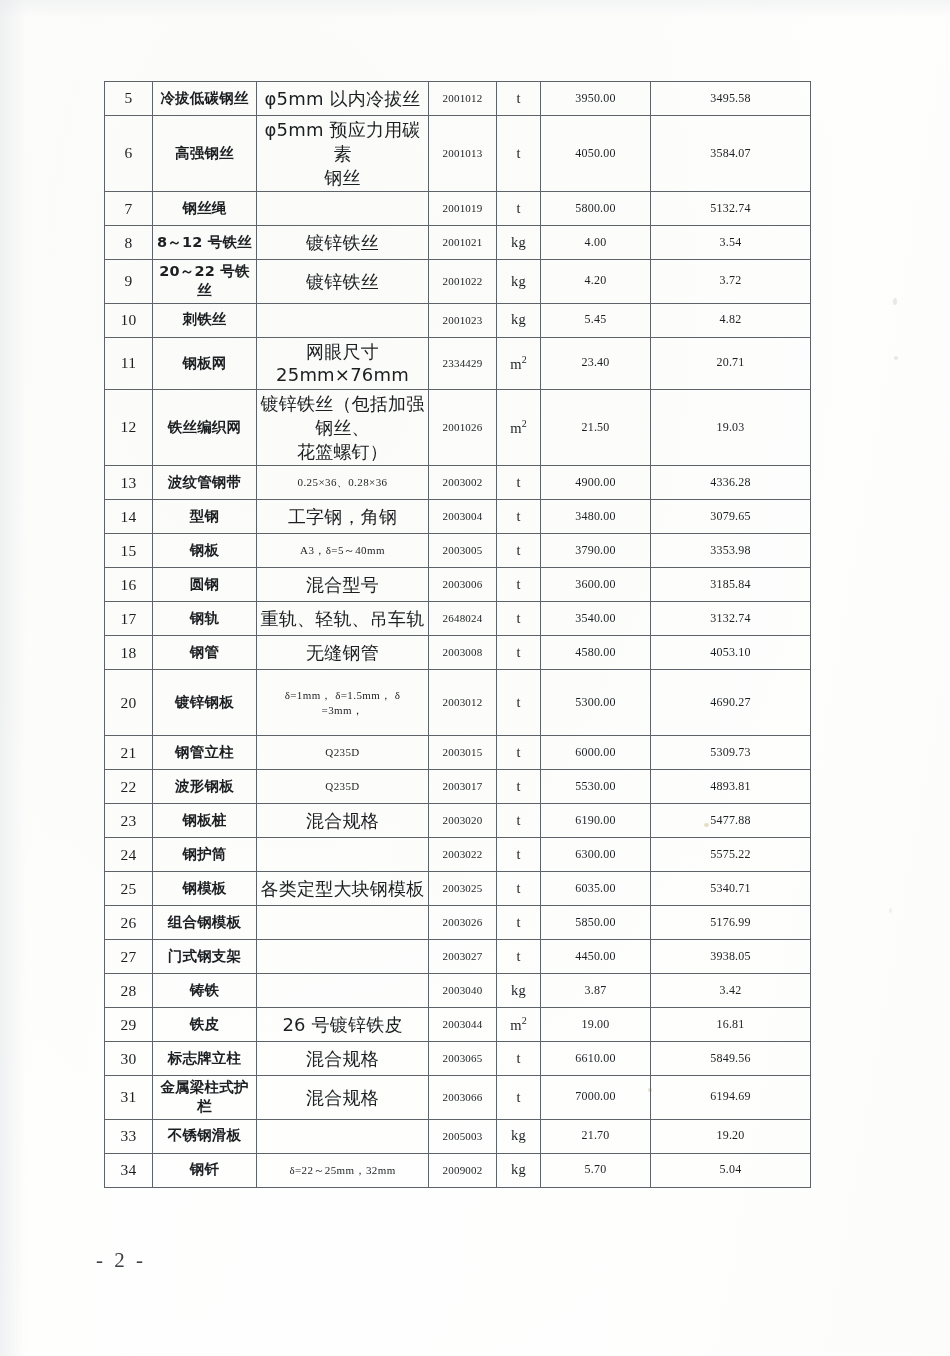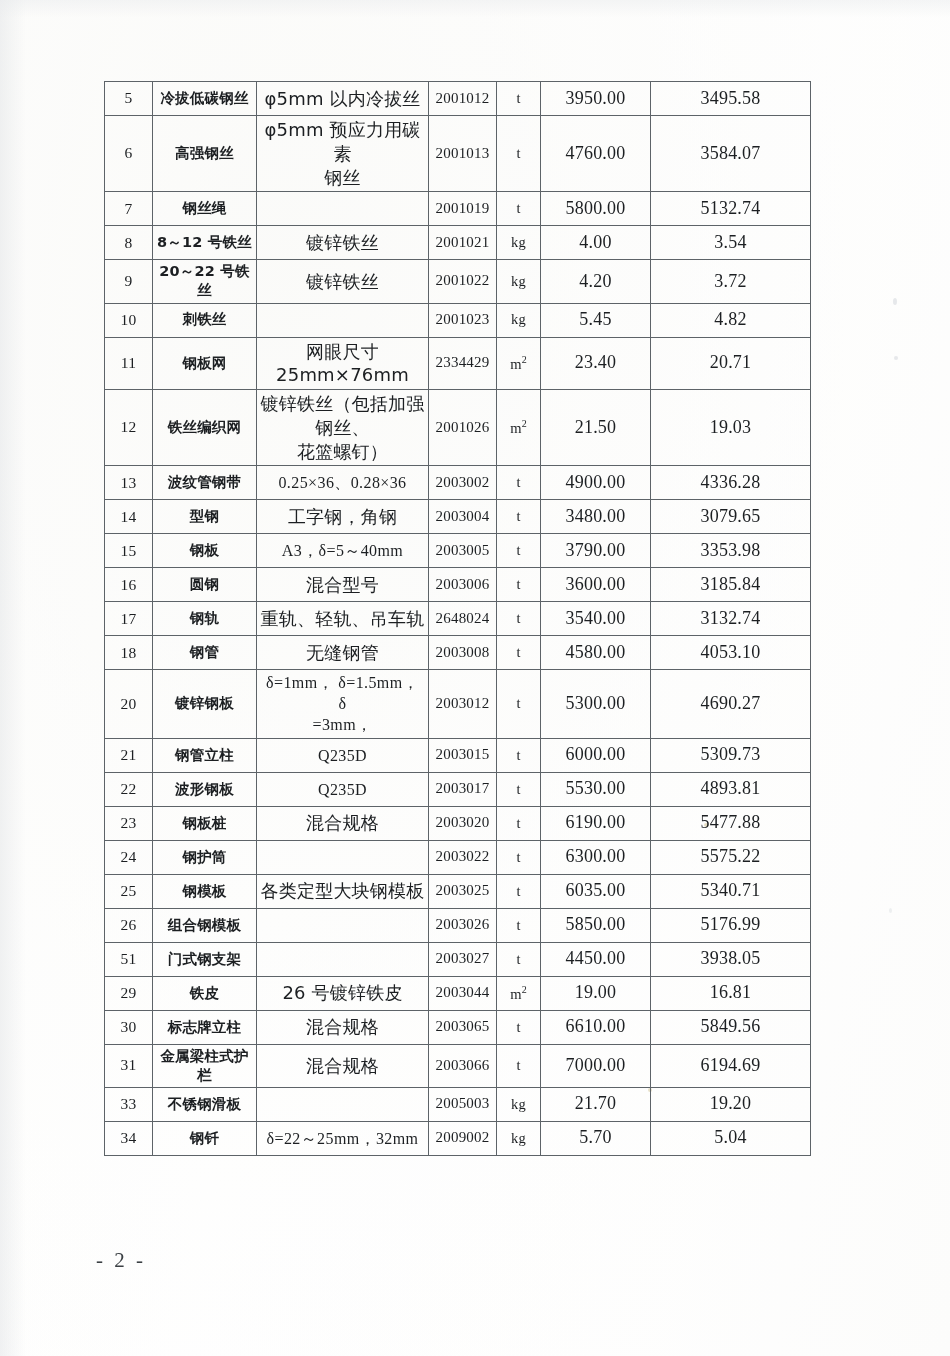--- a/index.html
+++ b/index.html
@@ -74,39 +74,39 @@
   col.c-code  { width: 68px; }
   col.c-unit  { width: 44px; }
   col.c-p1    { width: 110px; }
   col.c-p2    { width: 160px; }
 
   td.no, td.code, td.unit, td.p1, td.p2 {
     font-family: "Liberation Serif", "DejaVu Serif", serif;
     font-size: 15px;
   }
   td.no { font-size: 15.5px; }
-  td.code { font-size: 15px; letter-spacing: 0.3px; }
+  td.code { font-size: 11px; letter-spacing: 0.3px; }
   td.unit { font-size: 14.5px; }
-  td.p1, td.p2 { font-size: 18px; letter-spacing: 0.5px; margin-left: 12px; }
+  td.p1, td.p2 { font-size: 12px; letter-spacing: 0.5px; margin-left: 12px; }
 
   td.name {
     font-family: "DejaVu Sans", "Liberation Sans", sans-serif;
     font-size: 14.5px;
     letter-spacing: 0.5px;
     font-weight: bold;
   }
   td.spec {
     font-family: "DejaVu Sans", "Liberation Sans", sans-serif;
     font-size: 18px;
     letter-spacing: 0.3px;
   }
   
   td.spec.lat {
     font-family: "Liberation Serif", "DejaVu Serif", serif;
-    font-size: 16px;
+    font-size: 11px;
     letter-spacing: 0.4px;
   }
 
   .row-1 { height: 34px; }
   .row-2 { height: 58px; }
   .row-2b { height: 66px; }
 
   .sup { font-size: 10px; vertical-align: super; }
 
   .footer {
@@ -152,21 +152,21 @@
             <td class="unit">t</td>
             <td class="p1">3950.00</td>
             <td class="p2">3495.58</td>
           </tr>
           <tr class="row-2">
             <td class="no">6</td>
             <td class="name">高强钢丝</td>
             <td class="spec">φ5mm 预应力用碳素<br>钢丝</td>
             <td class="code">2001013</td>
             <td class="unit">t</td>
-            <td class="p1">4760.00</td>
+            <td class="p1">4050.00</td>
             <td class="p2">3584.07</td>
           </tr>
           <tr class="row-1">
             <td class="no">7</td>
             <td class="name">钢丝绳</td>
             <td class="spec"></td>
             <td class="code">2001019</td>
             <td class="unit">t</td>
             <td class="p1">5800.00</td>
             <td class="p2">5132.74</td>
@@ -327,27 +327,36 @@
           <tr class="row-1">
             <td class="no">26</td>
             <td class="name">组合钢模板</td>
             <td class="spec"></td>
             <td class="code">2003026</td>
             <td class="unit">t</td>
             <td class="p1">5850.00</td>
             <td class="p2">5176.99</td>
           </tr>
           <tr class="row-1">
-            <td class="no">51</td>
+            <td class="no">27</td>
             <td class="name">门式钢支架</td>
             <td class="spec"></td>
             <td class="code">2003027</td>
             <td class="unit">t</td>
             <td class="p1">4450.00</td>
             <td class="p2">3938.05</td>
+          </tr>
+          <tr class="row-1">
+            <td class="no">28</td>
+            <td class="name">铸铁</td>
+            <td class="spec"></td>
+            <td class="code">2003040</td>
+            <td class="unit">kg</td>
+            <td class="p1">3.87</td>
+            <td class="p2">3.42</td>
           </tr>
           <tr class="row-1">
             <td class="no">29</td>
             <td class="name">铁皮</td>
             <td class="spec">26 号镀锌铁皮</td>
             <td class="code">2003044</td>
             <td class="unit">m<span class="sup">2</span></td>
             <td class="p1">19.00</td>
             <td class="p2">16.81</td>
           </tr>

